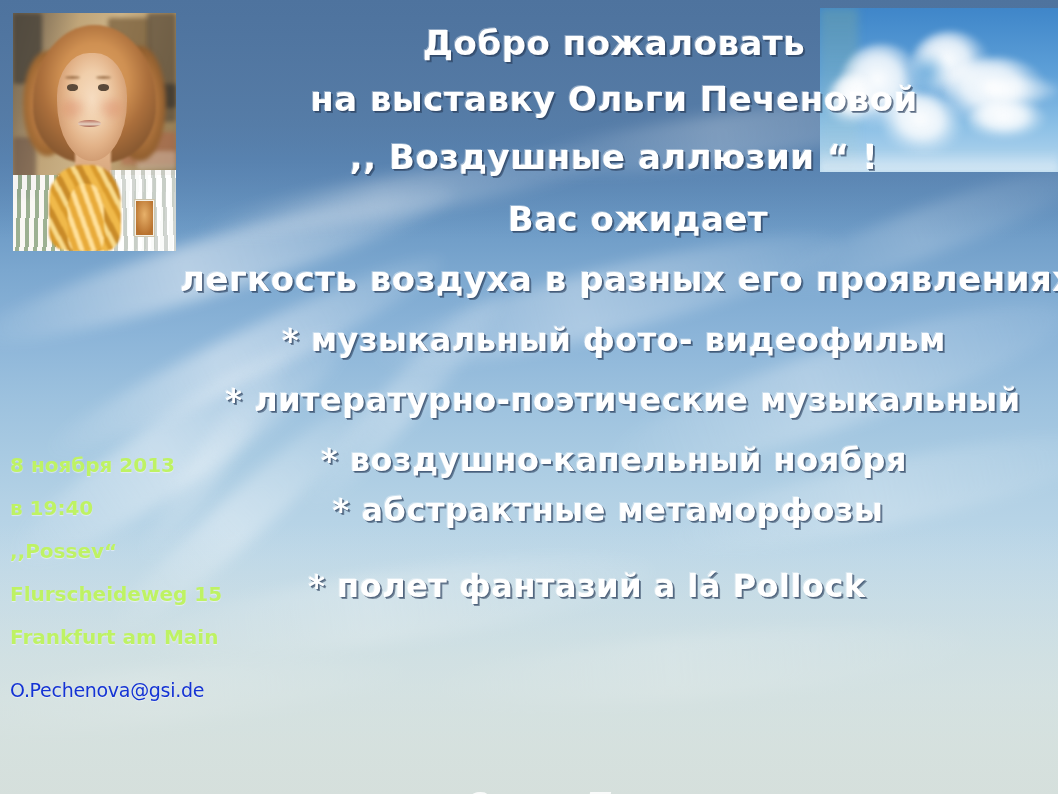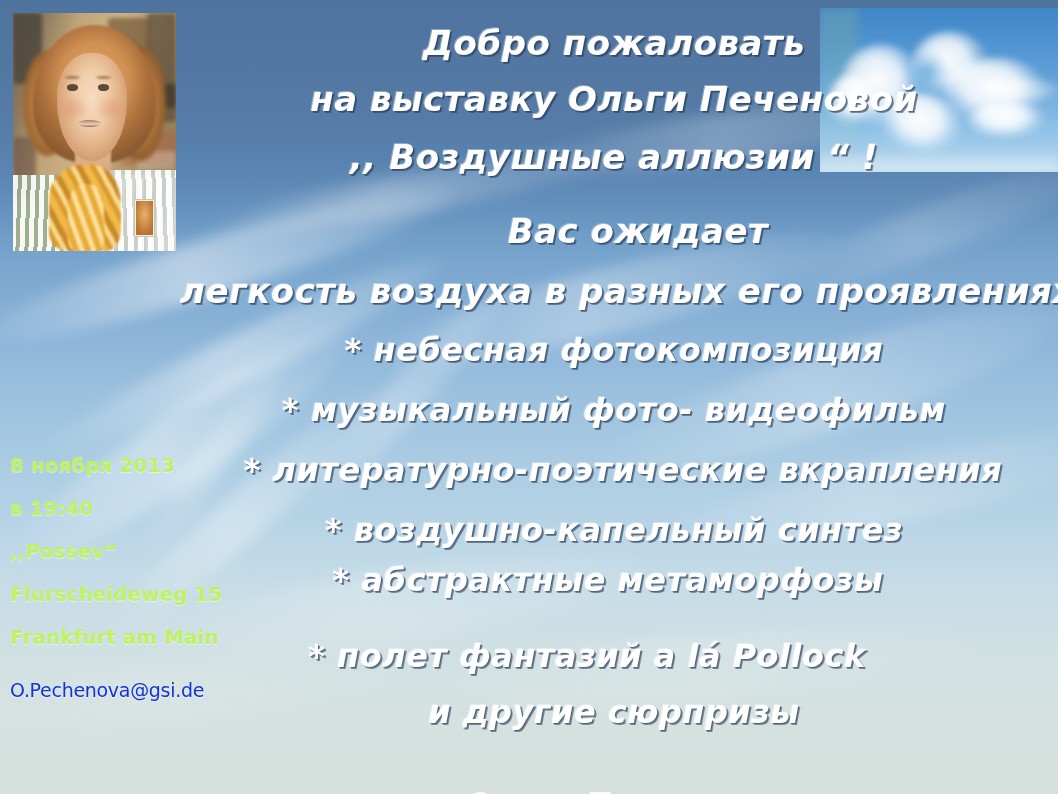--- a/index.html
+++ b/index.html
@@ -228,33 +228,32 @@
   }
 
   
   .main-text{
     position:absolute;left:180px;top:14px;width:868px;
     text-align:center;
   }
   .line{
     font-family:"DejaVu Sans", sans-serif;
     color:#ffffff;
-    font-style:italic;
     font-weight:600;
     letter-spacing:.5px;
     white-space:nowrap;
     text-shadow:
       2px 2px 0 rgba(40,60,90,.55),
       1px 1px 0 rgba(40,60,90,.45),
       -1px -1px 0 rgba(255,255,255,.35);
   }
   .l0{font-size:34px;line-height:1.0;text-align:center;margin:12px 0 0 0;}
   .l1{font-size:34px;line-height:1.0;margin:22px 0 0 0;text-align:center;}
   .l2{font-size:34px;line-height:1.0;margin:24px 0 12px 0;text-align:center;}
-  .l3{font-size:34px;line-height:1.0;margin:40px 0 0 48px;text-align:center;}
+  .l3{font-size:34px;line-height:1.0;margin:28px 0 0 48px;text-align:center;}
   .l4{font-size:34px;line-height:1.0;margin:26px 0 0 0;text-align:center;}
   .l5{font-size:32px;line-height:1.0;margin:26px 0 0 0;text-align:center;}
   .l6{font-size:32px;line-height:1.0;margin:28px 0 0 0;text-align:center;}
   .l7{font-size:32px;line-height:1.0;margin:28px 0 0 18px;text-align:center;}
   .l8{font-size:32px;line-height:1.0;margin:28px 0 0 0;text-align:center;}
   .l9{font-size:32px;line-height:1.0;margin:18px 0 0 -12px;text-align:center;}
   .l10{font-size:32px;line-height:1.0;margin:44px 0 0 -54px;text-align:center;}
   .l11{font-size:32px;line-height:1.0;margin:24px 0 0 0;text-align:center;}
 
   
@@ -365,27 +364,25 @@
     <div class="wisp"></div>
     <div class="lowband"></div>
   </div>
 
   <div class="main-text">
     <div class="line l0">Добро пожаловать</div>
     <div class="line l1">на выставку Ольги Печеновой</div>
     <div class="line l2">,, Воздушные аллюзии “ !</div>
     <div class="line l3">Вас ожидает</div>
     <div class="line l4">легкость воздуха в разных его проявлениях:</div>
-    <div class="line l5">* небесная фотокомпозиция</div>
     <div class="line l6">* музыкальный фото- видеофильм</div>
-    <div class="line l7">* литературно-поэтические вкрапления</div>
-    <div class="line l8">* воздушно-капельный синтез</div>
+    <div class="line l7">* литературно-поэтические музыкальный</div>
+    <div class="line l8">* воздушно-капельный ноября</div>
     <div class="line l9">* абстрактные метаморфозы</div>
     <div class="line l10">* полет фантазий a lá Pollock</div>
-    <div class="line l11">и другие сюрпризы</div>
   </div>
 
   <div class="cropped">
     <span>Ольга Печенова</span>
   </div>
 
   <div class="sidebar">
     <div class="side-line">8 ноября 2013</div>
     <div class="side-line">в 19:40</div>
     <div class="side-line">,,Possev“</div>

